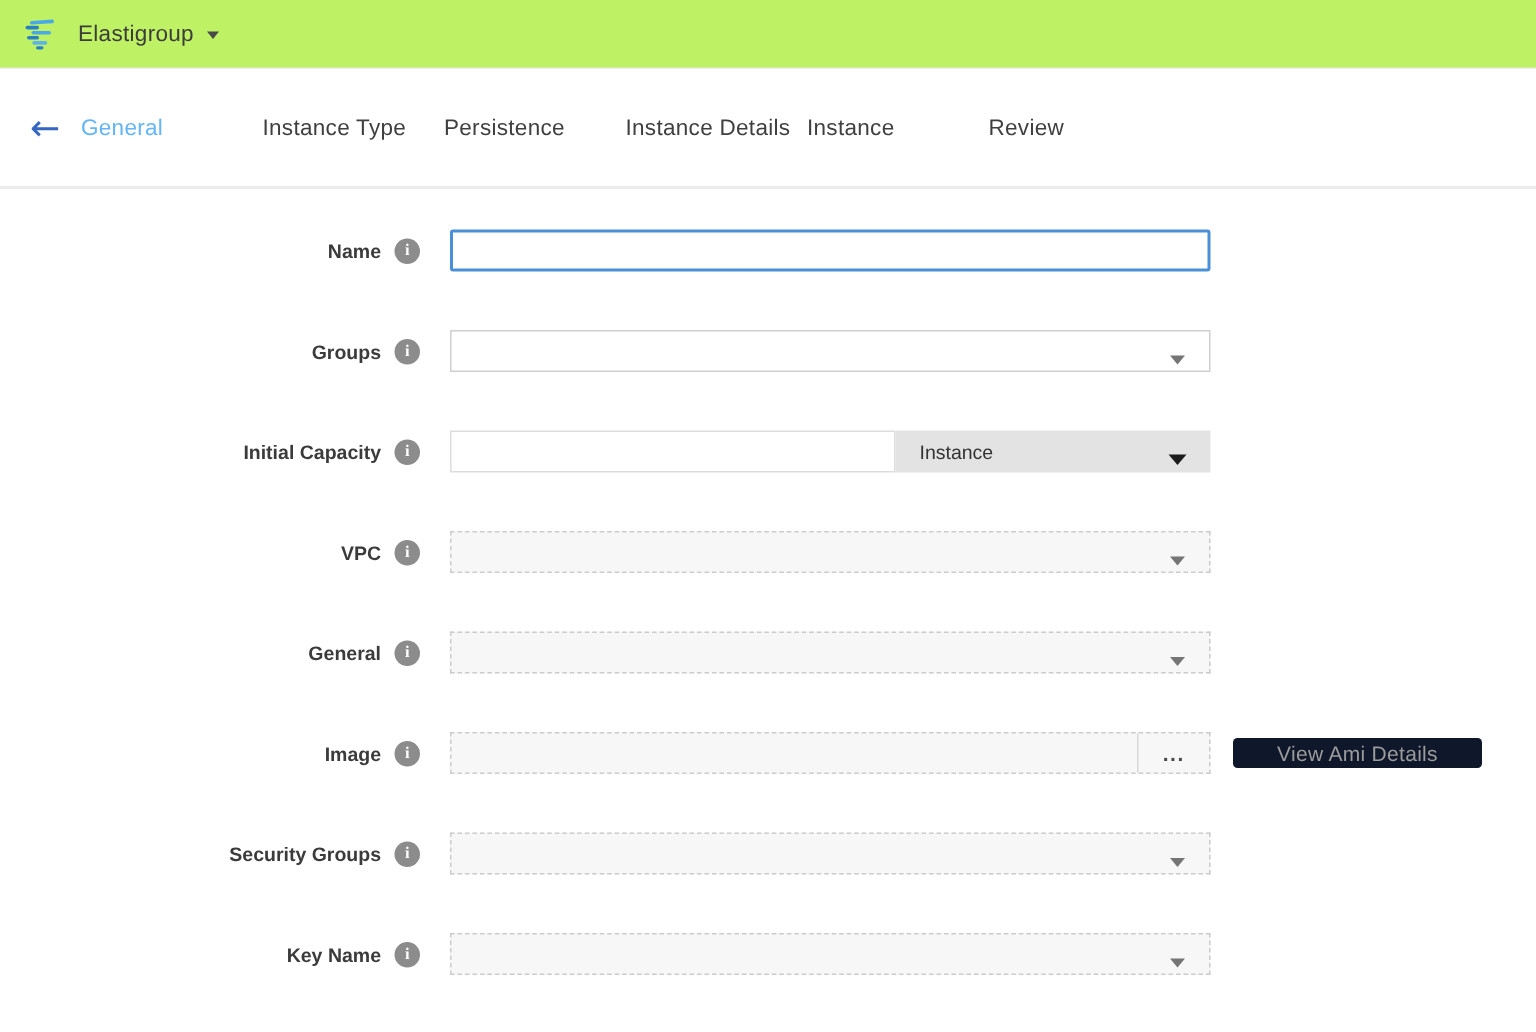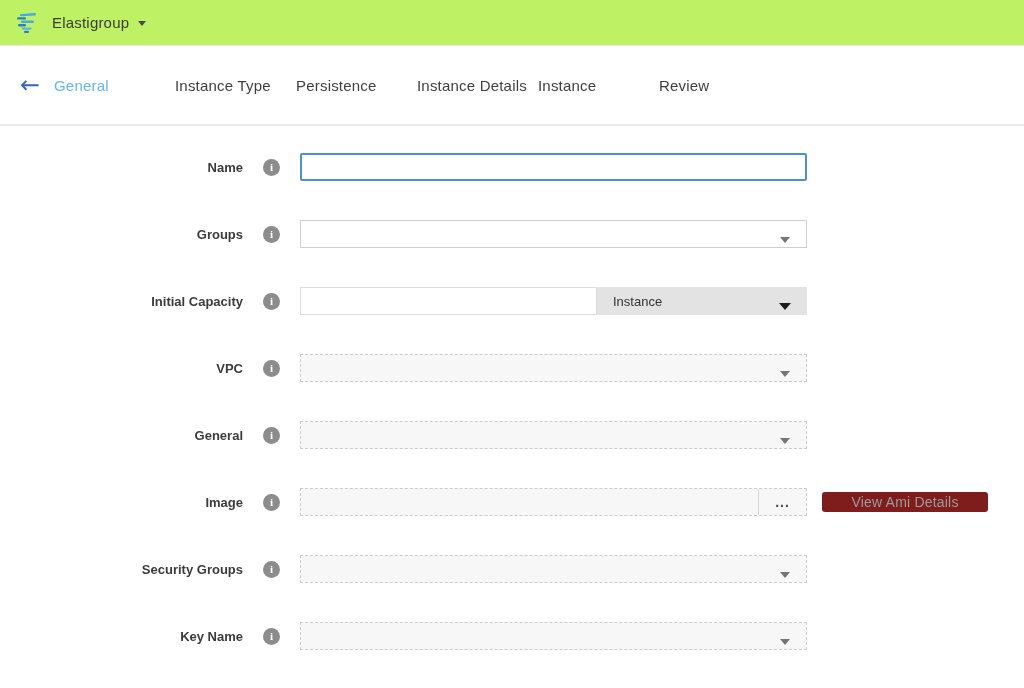--- a/index.html
+++ b/index.html
@@ -25,21 +25,21 @@
               font-family:"DejaVu Sans", sans-serif; padding:0; text-align:left; }
   .tabs { display:flex; margin-left:4px; }
   .tab { width:121px; text-align:left; font-size:15px; color:#3f3f3f;
          cursor:pointer; letter-spacing:.2px; white-space:nowrap; }
   .tab.active { color:#64b5f6; }
 
   
   .content { padding-top:22px; }
   .row { display:flex; align-items:center; height:38px; margin-bottom:29px; }
   .label-col { flex:0 0 280px; display:flex; align-items:center;
-               justify-content:flex-end; gap:20px; }
+               justify-content:flex-end; gap:9px; }
   .label { font-size:13px; font-weight:bold; color:#3b3b3b; white-space:nowrap; }
   .info { width:17px; height:17px; border-radius:50%; background:#8c8c8c;
           color:#fff; font-size:11px; font-weight:bold; flex:0 0 17px;
           display:flex; align-items:center; justify-content:center;
           font-family:"Liberation Serif", serif; cursor:pointer; }
   .field-col { margin-left:20px; flex:0 0 507px; width:507px; height:28px;
                display:flex; position:relative; }
 
   .text-input { width:100%; height:100%; border:1px solid #d9d9d9; background:#fff;
                 padding:0 12px; font-size:13px; color:#333; outline:none;
@@ -63,21 +63,21 @@
                         border-left-width:6px; border-right-width:6px;
                         border-top-width:7px; border-top-color:#1c1c1c; }
 
   .image-box { width:100%; height:100%; border:1px dashed #cccccc;
                background:#f7f7f7; position:relative; }
   .ellipsis-seg { position:absolute; right:0; top:0; bottom:0; width:48px;
                   border-left:1px solid #d8d8d8; display:flex; align-items:center;
                   justify-content:center; color:#4a4a4a; font-size:14px;
                   font-weight:bold; letter-spacing:1px; }
 
-  .side-btn { margin-left:15px; width:166px; height:20px; background:#7f1d1d;
+  .side-btn { margin-left:15px; width:166px; height:20px; background:#0f172a;
               color:#9b9b9b; font-size:14px; border:none; border-radius:3px;
               font-family:inherit; letter-spacing:.2px; }
 </style>
 </head>
 <body>
 
 <header class="topbar">
   <div class="app-switcher">
     <svg class="logo" viewBox="0 0 24 24">
       <g>

